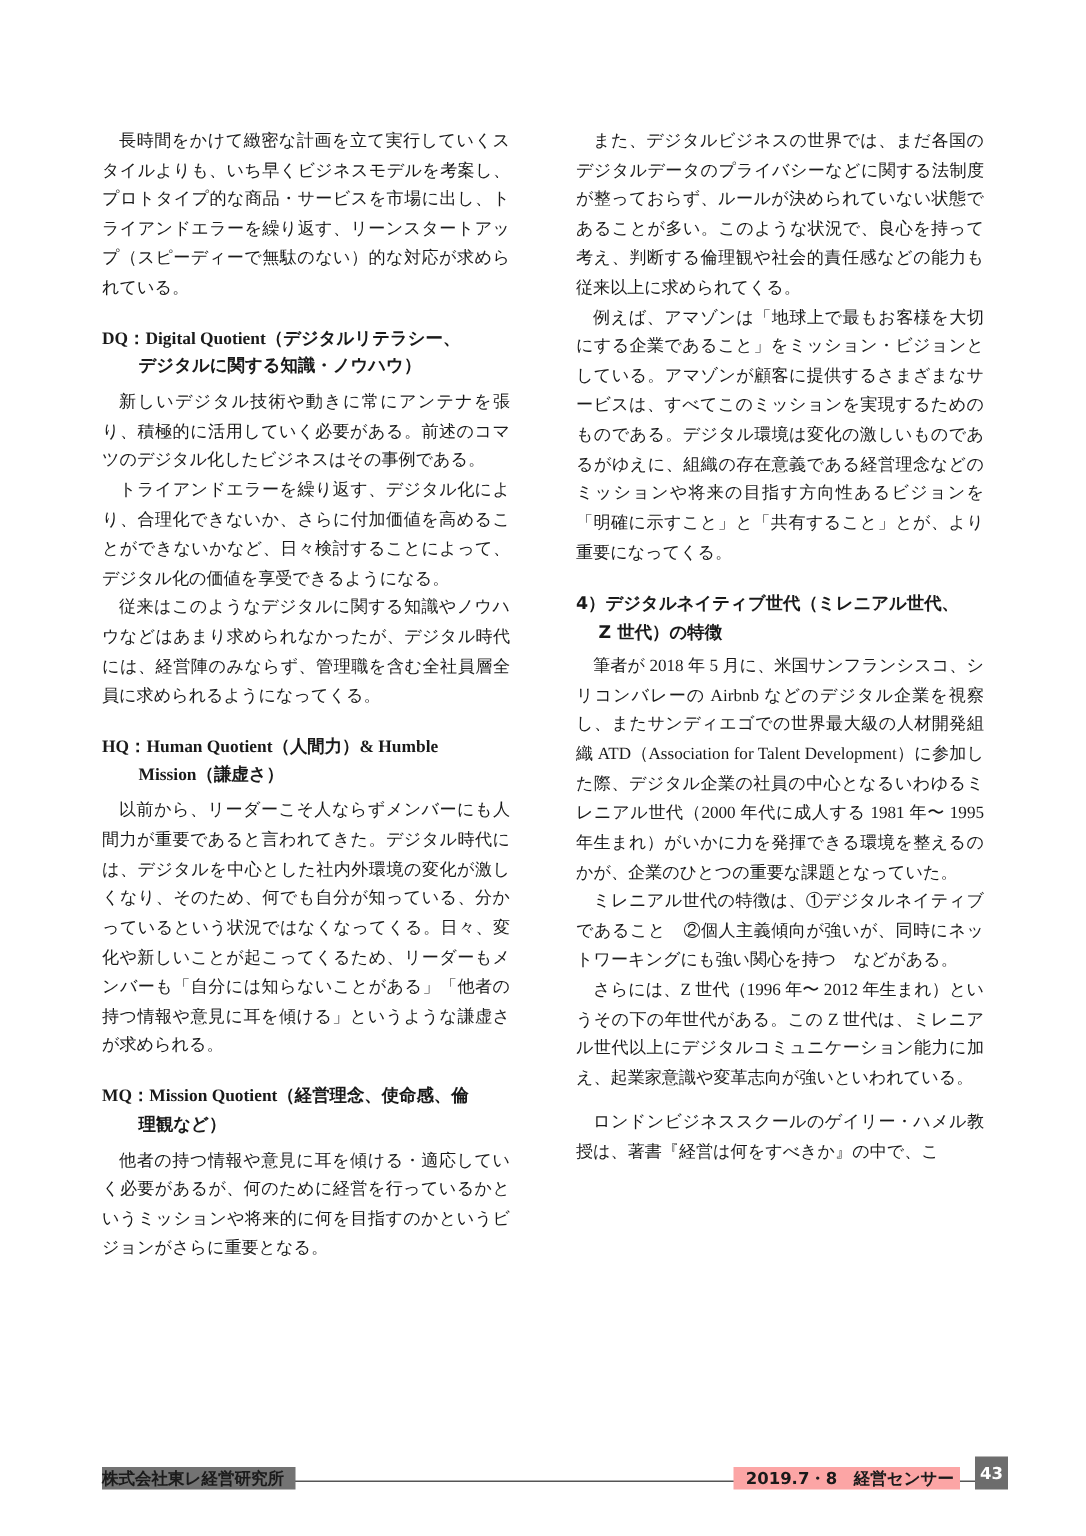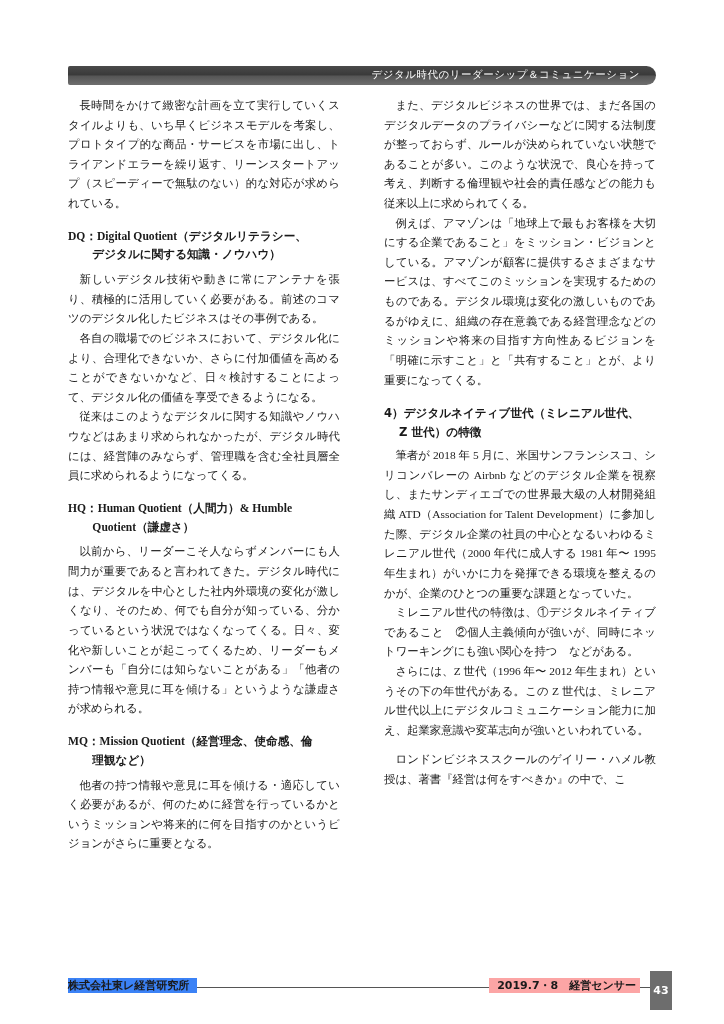--- a/index.html
+++ b/index.html
@@ -39,21 +39,21 @@
     color: #ffffff;
     font-size: 10.5px;
     letter-spacing: 0.5px;
     font-family: "DejaVu Sans", "Liberation Sans", sans-serif;
     white-space: nowrap;
   }
 
   
   .col {
     position: absolute;
-    top: 96px;
+    top: 85px;
     width: 272px;
     font-size: 11.4px;
     line-height: 1.72;
     text-align: justify;
     text-justify: inter-ideograph;
   }
   .col-left { left: 68px; }
   .col-right { left: 384px; }
 
   p {
@@ -96,21 +96,21 @@
     left: 68px;
     top: 987px;
     width: 588px;
     height: 1px;
     background: #555;
   }
   .footer-left {
     position: absolute;
     left: 68px;
     top: 978px;
-    background: #3b82f6;
+    background: #737373;
     padding-right: 8px;
     font-family: "DejaVu Sans", "Liberation Sans", sans-serif;
     font-size: 11px;
     font-weight: bold;
     color: #1a1a1a;
     white-space: nowrap;
   }
   .footer-right {
     position: absolute;
     right: 84px;
@@ -122,55 +122,52 @@
     font-size: 11px;
     font-weight: bold;
     color: #1a1a1a;
     white-space: nowrap;
   }
   .page-number-box {
     position: absolute;
     right: 52px;
     top: 971px;
     width: 22px;
-    height: 39px;
+    height: 22px;
     background: #6d6d6d;
     color: #ffffff;
     font-family: "DejaVu Sans", "Liberation Sans", sans-serif;
     font-size: 11px;
     font-weight: bold;
     display: flex;
     align-items: center;
     justify-content: center;
   }
 </style>
 </head>
 <body>
 
 <div class="page">
 
-  <div class="header-band">
-    <span class="header-title">デジタル時代のリーダーシップ＆コミュニケーション</span>
-  </div>
 
   <div class="col col-left">
     <p>長時間をかけて緻密な計画を立て実行していくスタイルよりも、いち早くビジネスモデルを考案し、プロトタイプ的な商品・サービスを市場に出し、トライアンドエラーを繰り返す、リーンスタートアップ（スピーディーで無駄のない）的な対応が求められている。</p>
 
     <div class="heading">
       <span>DQ：Digital Quotient（デジタルリテラシー、</span>
       <span class="ind">デジタルに関する知識・ノウハウ）</span>
     </div>
 
     <p>新しいデジタル技術や動きに常にアンテナを張り、積極的に活用していく必要がある。前述のコマツのデジタル化したビジネスはその事例である。</p>
-    <p>各自の職場でのビジネスにおいて、デジタル化により、合理化できないか、さらに付加価値を高めることができないかなど、日々検討することによって、デジタル化の価値を享受できるようになる。</p>
+    <p>トライアンドエラーを繰り返す、デジタル化により、合理化できないか、さらに付加価値を高めることができないかなど、日々検討することによって、デジタル化の価値を享受できるようになる。</p>
     <p>従来はこのようなデジタルに関する知識やノウハウなどはあまり求められなかったが、デジタル時代には、経営陣のみならず、管理職を含む全社員層全員に求められるようになってくる。</p>
 
     <div class="heading">
       <span>HQ：Human Quotient（人間力）&amp; Humble</span>
-      <span class="ind">Quotient（謙虚さ）</span>
+      <span class="ind">Mission（謙虚さ）</span>
     </div>
 
     <p>以前から、リーダーこそ人ならずメンバーにも人間力が重要であると言われてきた。デジタル時代には、デジタルを中心とした社内外環境の変化が激しくなり、そのため、何でも自分が知っている、分かっているという状況ではなくなってくる。日々、変化や新しいことが起こってくるため、リーダーもメンバーも「自分には知らないことがある」「他者の持つ情報や意見に耳を傾ける」というような謙虚さが求められる。</p>
 
     <div class="heading">
       <span>MQ：Mission Quotient（経営理念、使命感、倫</span>
       <span class="ind">理観など）</span>
     </div>
 
     <p>他者の持つ情報や意見に耳を傾ける・適応していく必要があるが、何のために経営を行っているかというミッションや将来的に何を目指すのかというビジョンがさらに重要となる。</p>

